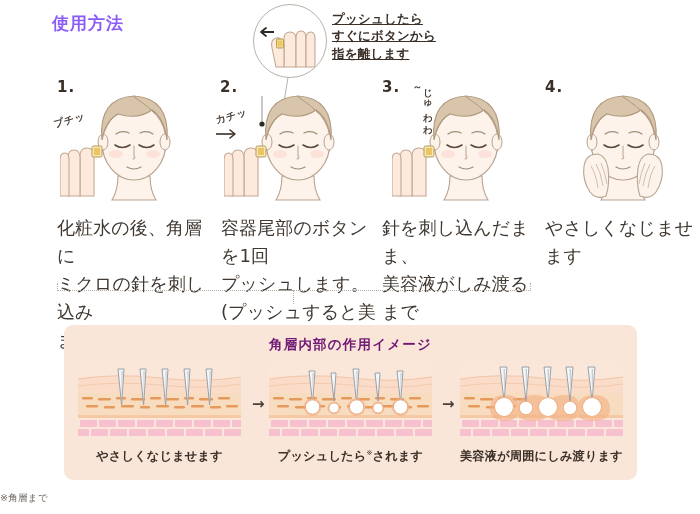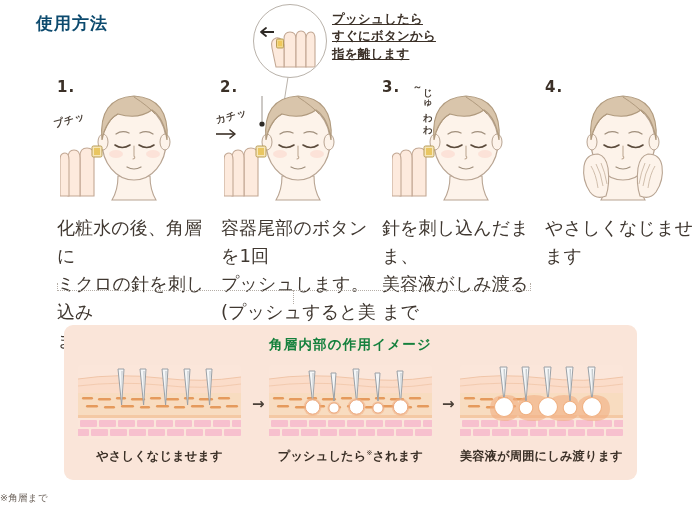--- a/index.html
+++ b/index.html
@@ -15,26 +15,26 @@
     position: relative;
     width: 700px;
     height: 514px;
     background: #ffffff;
     overflow: hidden;
   }
   .abs { position: absolute; }
 
   
   #heading {
-    left: 36px;
+    left: 52px;
     top: 12px;
     font-size: 17px;
     font-weight: bold;
     letter-spacing: 1px;
-    color: #0c4a6e;
+    color: #8b5cf6;
   }
 
   
   #callout-bubble {
     left: 253px;
     top: 4px;
     width: 72px;
     height: 72px;
     border: 1.6px solid #b9b2aa;
     border-radius: 50%;
@@ -129,21 +129,21 @@
     background: #fae5d9;
     border-radius: 9px;
   }
   #panel-title {
     left: 0;
     top: 11px;
     width: 573px;
     text-align: center;
     font-size: 13.5px;
     font-weight: bold;
-    color: #15803d;
+    color: #701a75;
     letter-spacing: 1.2px;
   }
   .skin-fig { top: 40px; width: 163px; height: 74px; }
   .panel-caption {
     top: 123px;
     width: 175px;
     text-align: center;
     font-size: 12.2px;
     font-weight: bold;
     color: #3b3027;

